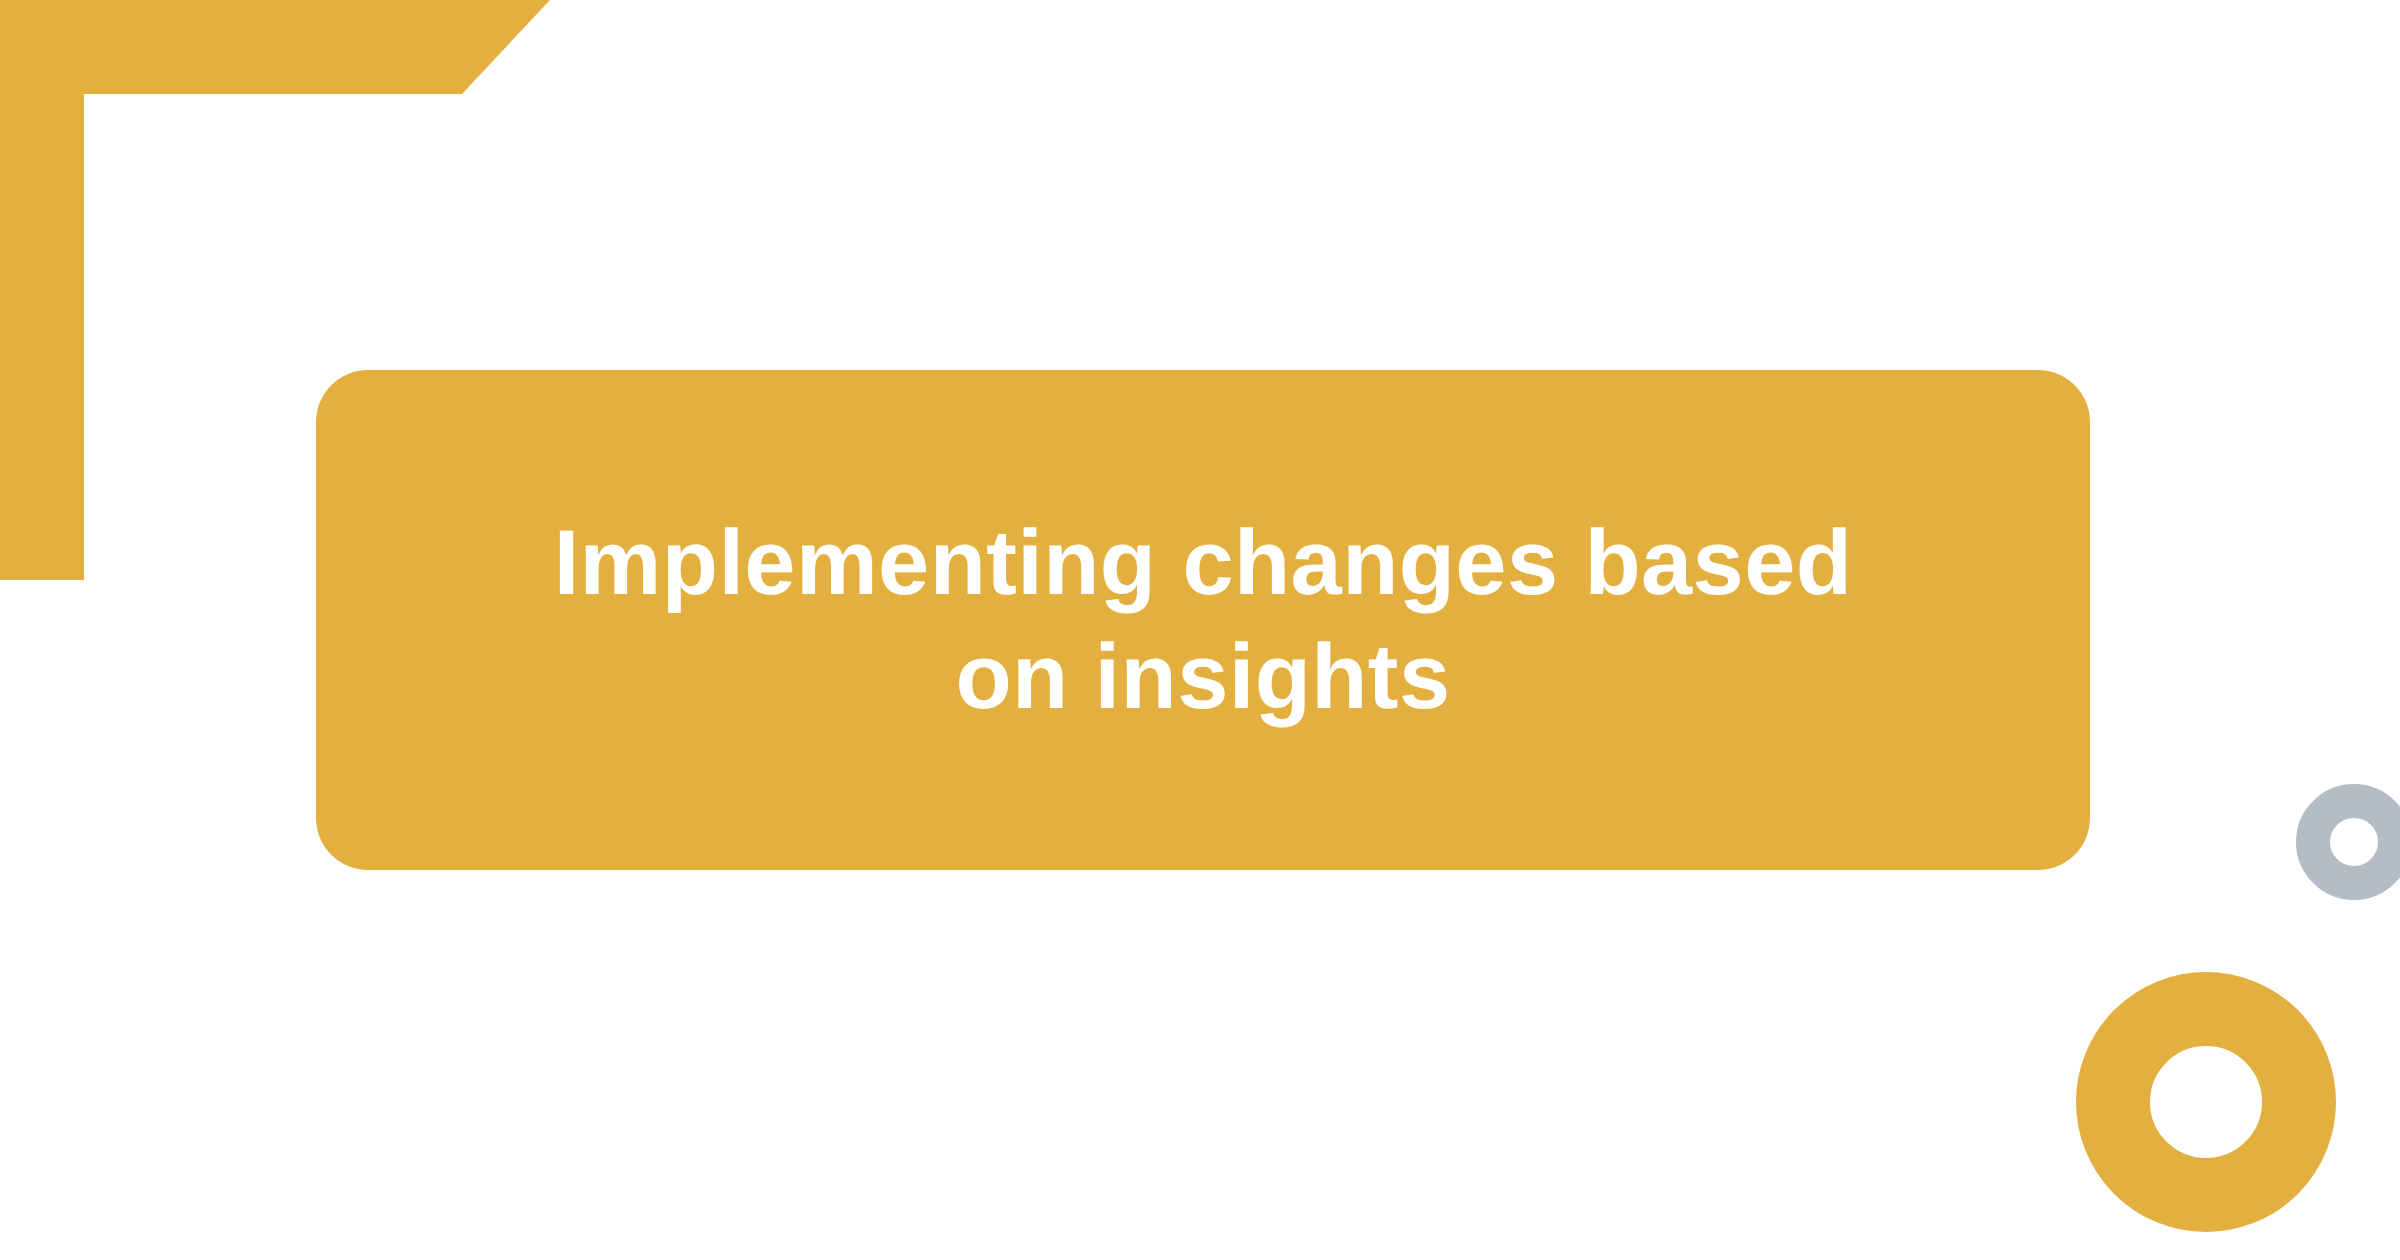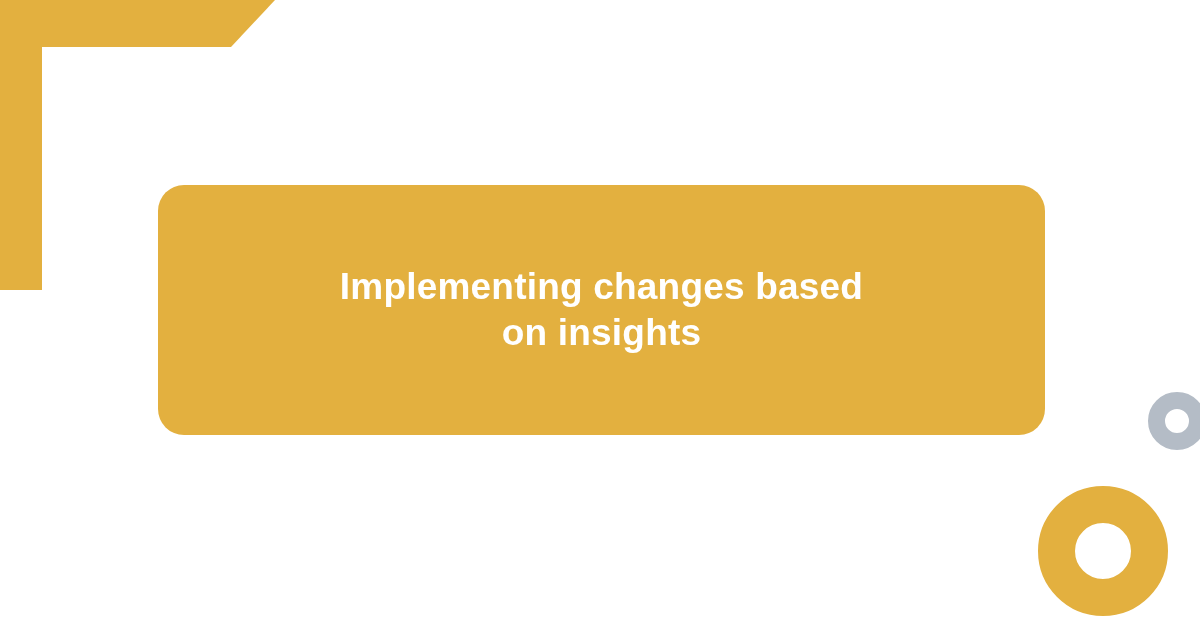--- a/index.html
+++ b/index.html
@@ -65,21 +65,21 @@
     background: #e3b03f;
     border-radius: 26px;
     display: flex;
     align-items: center;
     justify-content: center;
     box-sizing: border-box;
     padding: 0 60px;
   }
   .title-text {
     color: #ffffff;
-    font-size: 37px;
+    font-size: 46px;
     font-weight: bold;
     line-height: 1.25;
     text-align: center;
     letter-spacing: 0.2px;
     white-space: pre-line;
   }
 
   
   .ring {
     position: absolute;

